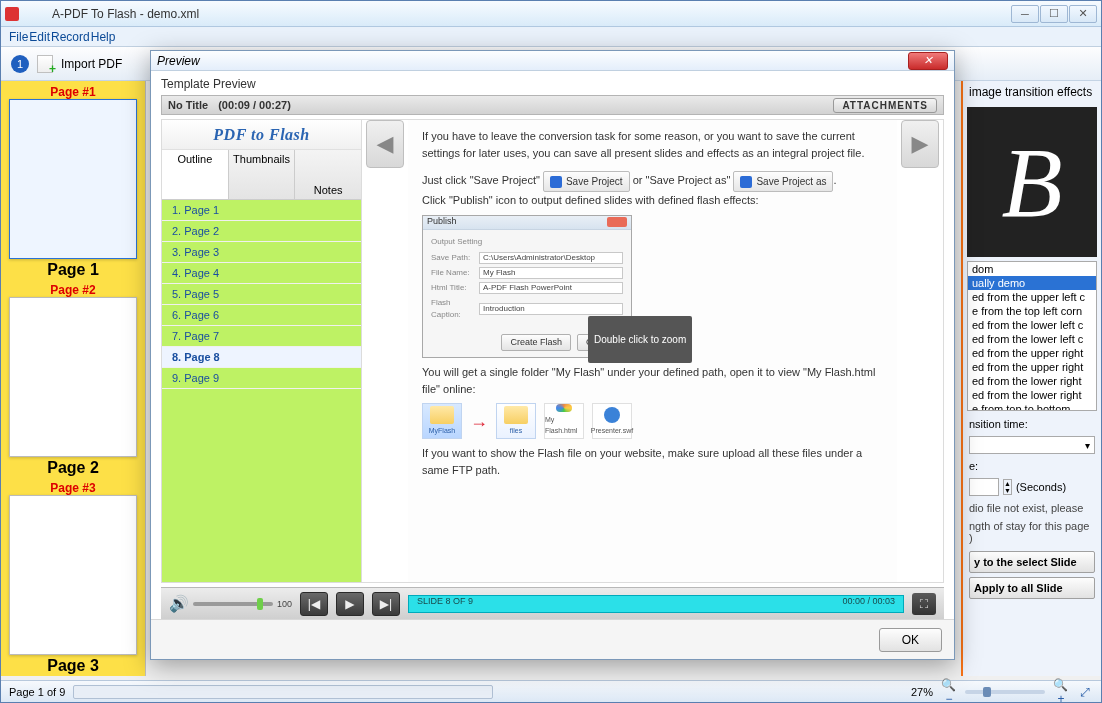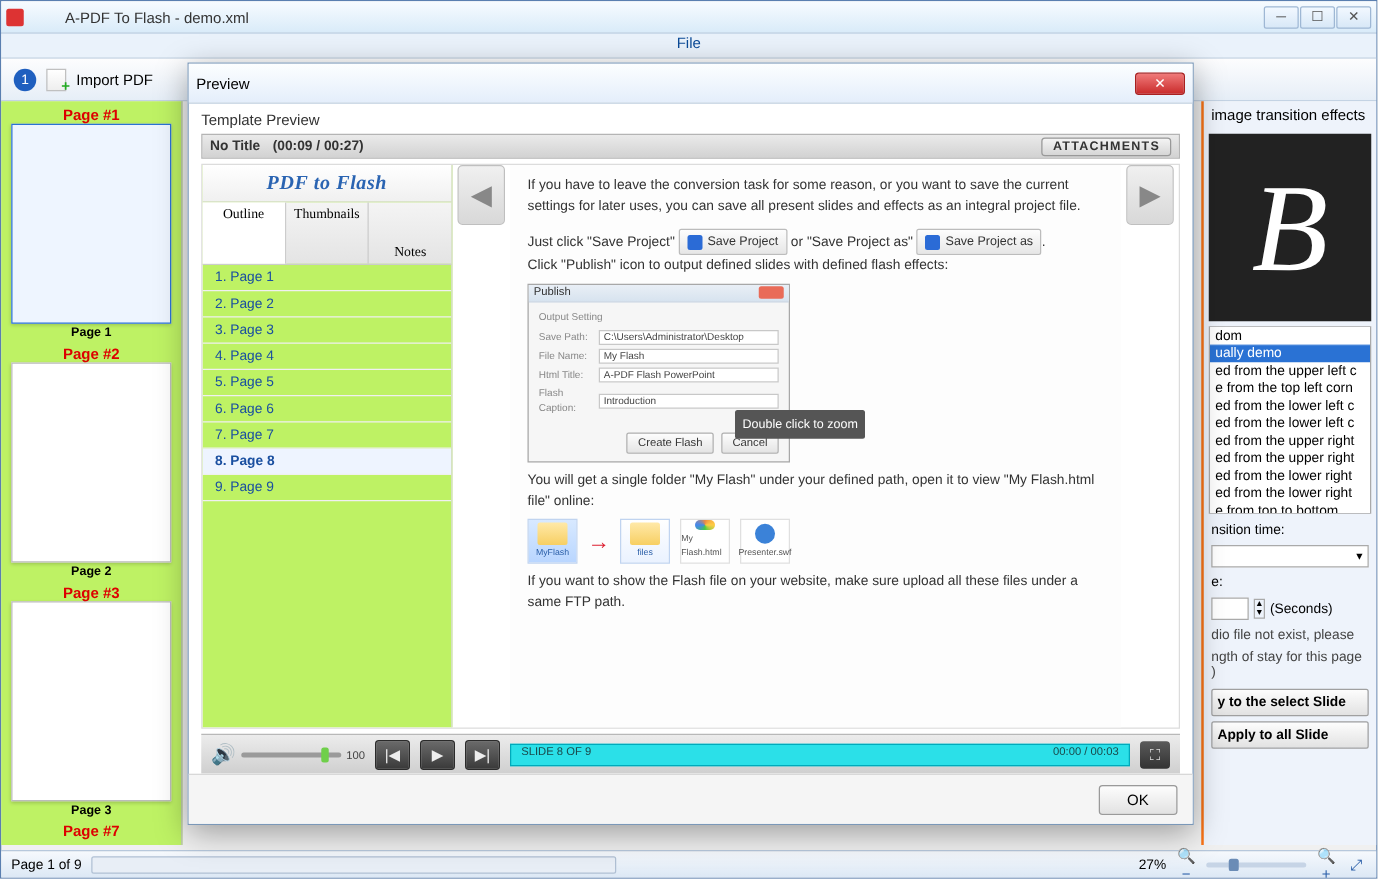--- a/index.html
+++ b/index.html
@@ -9,37 +9,37 @@
 .outer-window { position: absolute; inset: 0; background: #f0f0f0; border: 1px solid #5a7fb0; }
 .outer-titlebar { height: 26px; background: linear-gradient(#f7fbff,#d9ebf9); display: flex; align-items: center; padding: 0 4px; border-bottom: 1px solid #b0c8e0; gap: 27px; }
 .outer-titlebar .ico { width: 14px; height: 14px; background: #d33; margin-right: 6px; border-radius: 2px; }
 .outer-titlebar .title { font-size: 12px; color: #333; flex: 1; }
 .outer-winbtns { display: flex; gap: 1px; margin-left: auto; }
 .outer-winbtn { width: 28px; height: 18px; border: 1px solid #9eb7d4; background: linear-gradient(#f2f8ff,#d8e8f7); border-radius: 2px; display:flex; align-items:center; justify-content:center; font-size:11px; color:#4a6; cursor:pointer; }
 .outer-winbtn.min::before{content:"─";color:#555;}
 .outer-winbtn.max::before{content:"☐";color:#555;}
 .outer-winbtn.close::before{content:"✕";color:#555;}
 
-.menubar { height: 20px; background: #eaf2fb; border-bottom: 1px solid #c0d0e0; display:flex; align-items:center; padding:0 8px; font-size:12px; color:#0b4a97; gap:24px;flex-direction:column; }
+.menubar { height: 20px; background: #eaf2fb; border-bottom: 1px solid #c0d0e0; display:flex; align-items:center; padding:0 8px; font-size:12px; color:#0b4a97; gap:1px; }
 .menubar span { cursor: default; }
 
 .toolbar { height: 34px; background: linear-gradient(#fdfdfe,#e6eef7); border-bottom:1px solid #c4d3e4; display:flex; align-items:center; padding:0 10px; font-size:12px; gap:8px; }
 .toolbar .step-badge { width:18px; height:18px; border-radius:9px; background:#1f5fbf; color:#fff; font-size:11px; display:flex;align-items:center;justify-content:center; }
 .toolbar .pdf-ico { width:16px;height:18px; background:linear-gradient(#fff,#eee); border:1px solid #c0c0c0; position:relative; }
 .toolbar .pdf-ico::after{content:"+";position:absolute;right:-4px;bottom:-4px;color:#2a2;font-weight:bold;font-size:12px;}
 
 .main-area { position: absolute; top: 80px; bottom: 26px; left:0; right:0; display:flex; }
 
 
-.thumb-strip { width: 145px; border-right:1px solid #c0c0c0; background:#bef264; overflow:hidden; }
+.thumb-strip { width: 145px; border-right:1px solid #c0c0c0; background:#fde047; overflow:hidden; }
 .thumb { margin:4px 8px; }
 .thumb .caption { color:#d00; font-size:12px; text-align:center; font-weight:bold; }
 .thumb .img { height:160px; background:#fff; border:1px solid #bbb; box-shadow:0 1px 3px rgba(0,0,0,.2); padding:6px; font-size:4px; color:#888; overflow:hidden; }
 .thumb .img.sel { border-color:#2a72d4; background:#eef5ff; }
-.thumb .foot { text-align:center; font-size:10px; font-weight:bold; padding-top:2px; }
+.thumb .foot { text-align:center; font-size:16px; font-weight:bold; padding-top:2px; }
 
 
 .right-panel { width:140px; background:#eef3fb; border-left:2px solid #f97316; }
 .right-panel .hdr { font-size:12px; padding:4px 6px; }
 .right-panel .preview-b { height:150px; margin:4px; background:#222; color:#fff; display:flex; align-items:center; justify-content:center; font-family:"Times New Roman",serif; font-style:italic; font-size:100px; }
 .effect-list { margin:4px; height:150px; overflow-y:scroll; background:#fff; border:1px solid #aaa; font-size:11px; }
 .effect-list div { padding:1px 4px; white-space:nowrap; overflow:hidden; }
 .effect-list div.sel { background:#2a72d4; color:#fff; }
 .rp-row { font-size:11px; padding:3px 6px; display:flex; align-items:center; gap:4px; }
 .rp-select { flex:1; height:18px; border:1px solid #aaa; background:#fff; font-size:11px; display:flex; align-items:center; justify-content:flex-end; padding:0 4px; }
@@ -51,32 +51,32 @@
 .statusbar { position:absolute; left:0; right:0; bottom:0; height:22px; background:linear-gradient(#f6f9fd,#dce8f5); border-top:1px solid #b7c8dc; display:flex; align-items:center; font-size:11px; padding:0 8px; gap:8px; }
 .statusbar .scroll-track { flex:0 0 420px; height:14px; border:1px solid #b0c0d4; background:#e8eef6; border-radius:2px; }
 .statusbar .spacer { flex:1; }
 .zoom-icon { width:16px;height:16px;border:0;background:none;display:inline-flex;align-items:center;justify-content:center;color:#2a5ea8;font-size:12px;cursor:pointer; }
 .zoom-slider { width:80px;height:4px;background:#c6d4e6;border-radius:2px;position:relative; }
 .zoom-slider::after{content:"";position:absolute;left:18px;top:-3px;width:8px;height:10px;background:#6b8cb6;border-radius:2px;}
 
 
 .dialog-mask { position:absolute; inset:0; pointer-events:none; }
 .dialog { position:absolute; left:150px; top:50px; width:805px; height:610px; background:#fff; border:1px solid #7b98b8; box-shadow:0 6px 24px rgba(0,0,0,.35); pointer-events:auto; display:flex; flex-direction:column; }
-.dlg-titlebar { height:32px; background:linear-gradient(#fcfeff,#e4eefb); border-bottom:1px solid #c0d0e0; display:flex; align-items:center; padding:0 6px; font-size:12px; }
+.dlg-titlebar { height:20px; background:linear-gradient(#fcfeff,#e4eefb); border-bottom:1px solid #c0d0e0; display:flex; align-items:center; padding:0 6px; font-size:12px;font-style:italic; }
 .dlg-titlebar .t { flex:1; }
 .dlg-close { width:40px; height:18px; background:linear-gradient(#f07a7a,#c92b2b); border:1px solid #a82020; border-radius:3px; display:flex;align-items:center;justify-content:center;color:#fff;font-size:11px;cursor:pointer; }
 .dlg-body { flex:1; padding:6px 10px 0 10px; display:flex; flex-direction:column; gap:4px; overflow:hidden; }
 .tp-label { font-size:12px; color:#333; }
 .slide-header { height:20px; background:linear-gradient(#eaeaea,#d2d2d2); border:1px solid #b4b4b4; display:flex; align-items:center; font-size:11px; font-weight:bold; padding:0 6px; gap:10px; color:#333; }
 .slide-header .att { margin-left:auto; background:linear-gradient(#f4f4f4,#d6d6d6); border:1px solid #999; border-radius:3px; padding:1px 8px; letter-spacing:1px; font-size:10px; cursor:pointer; }
 .slide-area { flex:1; display:flex; gap:0; overflow:hidden; border:1px solid #dcdcdc; }
 .left-out { width:200px; border-right:1px solid #dcdcdc; display:flex;flex-direction:column;background:#bef264; }
 .left-out .logo { height:30px; background:linear-gradient(#fff,#f0f0f0); display:flex;align-items:center;justify-content:center;font-weight:bold;font-size:16px;color:#2a64b2;font-style:italic;letter-spacing:.5px;border-bottom:1px solid #e0e0e0; font-family:"Times New Roman",serif;}
 .left-out .tabs { display:flex; font-size:11px; background:linear-gradient(#f4f4f4,#e4e4e4); border-bottom:1px solid #ccc; }
-.left-out .tabs div { flex:1; text-align:center; padding:3px 0; border-right:1px solid #ccc; cursor:pointer;font-family:Liberation Serif, serif; }
+.left-out .tabs div { flex:1; text-align:center; padding:3px 0; border-right:1px solid #ccc; cursor:pointer; }
 .left-out .tabs div:last-child{border-right:0;margin-top:31px;}
 .left-out .tabs .on { background:#fff; font-weight:normal; }
 .outline-list { flex:1; overflow:auto; font-size:11px; }
 .outline-list div { padding:4px 10px; color:#1a4fa0; border-bottom:1px solid #f0f0f0; cursor:pointer; }
 .outline-list div.on { color:#1a4fa0; background:#eef4ff; font-weight:bold; }
 
 .center-slide { flex:1; position:relative; background:#fdfdfd; display:flex; align-items:center; }
 .nav-arrow { width:38px; height:48px; background:linear-gradient(#f0f0f0,#d8d8d8); border:1px solid #bfbfbf; border-radius:4px; display:flex;align-items:center;justify-content:center;color:#888;font-size:22px;cursor:pointer; margin:0 4px;}
 .slide-content { flex:1; height:100%; overflow:auto; padding:8px 14px; font-size:11px; color:#333; line-height:1.5; }
 .slide-content h4{font-size:12px;font-weight:bold;margin:10px 0 6px;}
@@ -84,21 +84,21 @@
 .mock-btn::before{content:"";width:12px;height:12px;background:#2b6bd6;border-radius:2px;}
 .publish-box { width:210px; border:1px solid #a8a8a8; background:#f6f6f6; font-size:9px; margin:6px 0; position:relative; }
 .publish-box .pb-title { height:14px; background:linear-gradient(#e9eff6,#d7e3ef); border-bottom:1px solid #c7d4e2; padding:0 4px; display:flex;align-items:center; }
 .publish-box .pb-close { margin-left:auto; width:20px;height:10px;background:#e96b58;border-radius:2px; }
 .publish-box .pb-body { padding:6px 8px; }
 .publish-box .pb-row { display:flex; align-items:center; gap:4px; margin:3px 0; }
 .publish-box .pb-row label { width:44px; color:#888; font-size:8px; }
 .publish-box .pb-row .inp { flex:1; height:12px; border:1px solid #c8c8c8; background:#fff; font-size:8px; padding:0 3px; display:flex;align-items:center;color:#444; }
 .publish-box .pb-btns { display:flex; justify-content:flex-end; gap:6px; padding:4px 8px 6px; }
 .publish-box .pb-btns div { padding:1px 8px; border:1px solid #b0b0b0; background:linear-gradient(#fdfdfd,#e4e4e4); font-size:9px; border-radius:2px;}
-.zoom-tip { position:absolute; left:180px; top:196px; background:#555; color:#fff; font-size:10px; padding:4px 6px; border-radius:2px; }
+.zoom-tip { position:absolute; left:180px; top:196px; background:#555; color:#fff; font-size:10px; padding:16px 6px; border-radius:2px; }
 .folder-row { display:flex; gap:8px; align-items:center; margin:6px 0; }
 .folder { width:40px;height:36px; border:1px solid #c0d4f0; background:linear-gradient(#fff,#eaf2ff); display:flex;flex-direction:column;align-items:center;justify-content:flex-end;font-size:7px;color:#2a5ea8; padding-bottom:2px; }
 .folder.sel { background:linear-gradient(#d8e9ff,#b9d6ff); }
 .folder::before { content:""; width:24px;height:18px; background:linear-gradient(#ffe9a8,#f7cf63); border-radius:2px; margin-bottom:2px;}
 .file-ico { width:40px;height:36px; border:1px solid #e0e0e0; display:flex;flex-direction:column;align-items:center;justify-content:flex-end;font-size:7px;color:#555; padding-bottom:2px;background:#fff;}
 .file-ico .ball{width:16px;height:16px;border-radius:8px;margin-bottom:3px;}
 .arrow-r { color:#d23; font-size:18px; }
 
 
 .playbar { height:32px; background:linear-gradient(#ececec,#cfcfcf); border-top:1px solid #b8b8b8; display:flex; align-items:center; padding:0 8px; gap:8px; }

